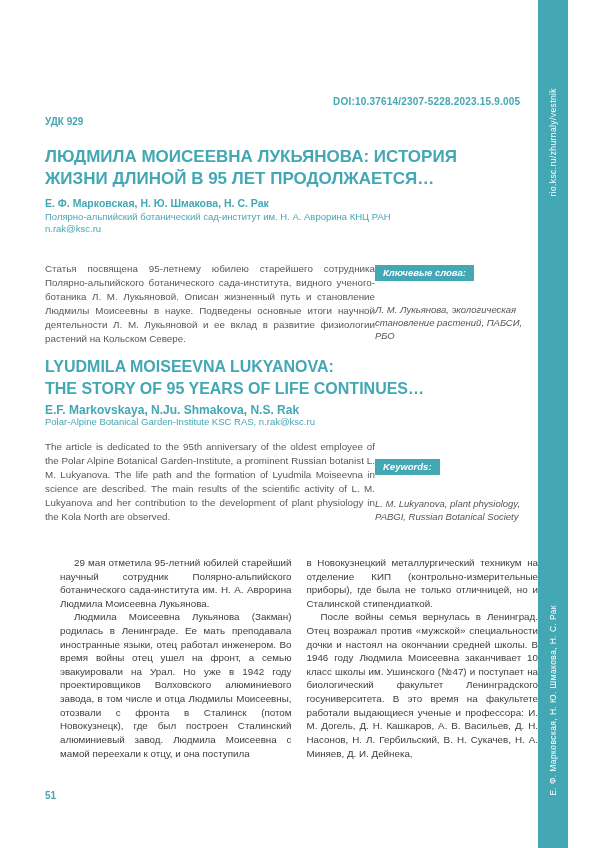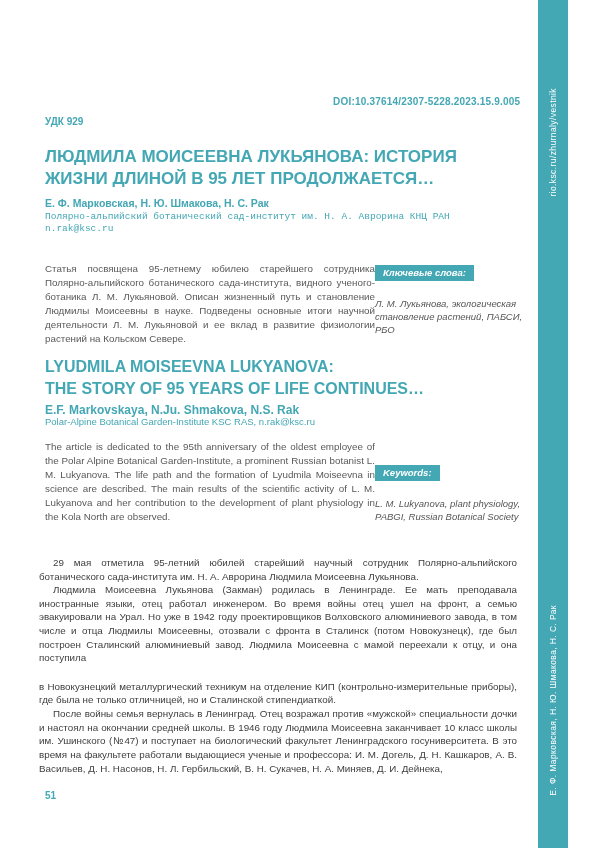--- a/index.html
+++ b/index.html
@@ -26,60 +26,60 @@
     position: absolute; left: 45px; top: 146px; width: 478px;
     margin: 0; font-size: 17px; line-height: 1.32;
     font-weight: bold; color: var(--accent);
   }
   .authors-ru {
     position: absolute; left: 45px; top: 197px;
     font-size: 10.5px; font-weight: bold; color: var(--accent);
   }
   .affil-ru {
     position: absolute; left: 45px; top: 211px;
-    font-size: 9.5px; line-height: 1.25; color: var(--accent); font-family: Liberation Mono, monospace;
+    font-size: 9.5px; line-height: 1.25; color: var(--accent);
   }
   .abstract-row {
     position: absolute; left: 45px; width: 478px;
     display: flex; gap: 0;
   }
   .abstract-row.ru { top: 262px; }
   .abstract-row.en { top: 440px; align-items: flex-end; }
   .abstract {
     width: 330px; flex: 0 0 330px;
     font-size: 9.8px; line-height: 1.42; color: #595959;
     text-align: justify;
   }
   .kw-block { flex: 1; }
   .kw-label {
     display: inline-block;
     background: var(--accent); color: #ffffff;
     font-style: italic; font-weight: bold; font-size: 9.5px;
     padding: 2px 8px 3px 8px;
-    margin-bottom: 16px;
+    margin-bottom: 22px;
   }
   .kw-text {
     font-style: italic; font-size: 9.5px; line-height: 1.38; color: #565656;
   }
   .title-en {
     position: absolute; left: 45px; top: 356px; width: 478px;
     margin: 0; font-size: 16px; line-height: 1.35;
     font-weight: bold; color: var(--accent);
   }
   .authors-en {
     position: absolute; left: 45px; top: 403px;
     font-size: 12px; font-weight: bold; color: var(--accent);
   }
   .affil-en {
     position: absolute; left: 45px; top: 416px;
     font-size: 9.5px; color: var(--accent);
   }
   .body-columns {
-    position: absolute; left: 39px; top: 556px; width: 478px;
-    display: flex; gap: 15px; flex-direction: column;
+    position: absolute; left: 60px; top: 556px; width: 478px;
+    display: flex; gap: 15px;
   }
   .col {
     flex: 1;
     font-size: 9.8px; line-height: 1.39; color: #3d3d3d;
     text-align: justify;
   }
   .col p { margin: 0; }
   .col p.indent { text-indent: 14px; }
   .page-number {
     position: absolute; left: 45px; top: 790px; width: 478px;

